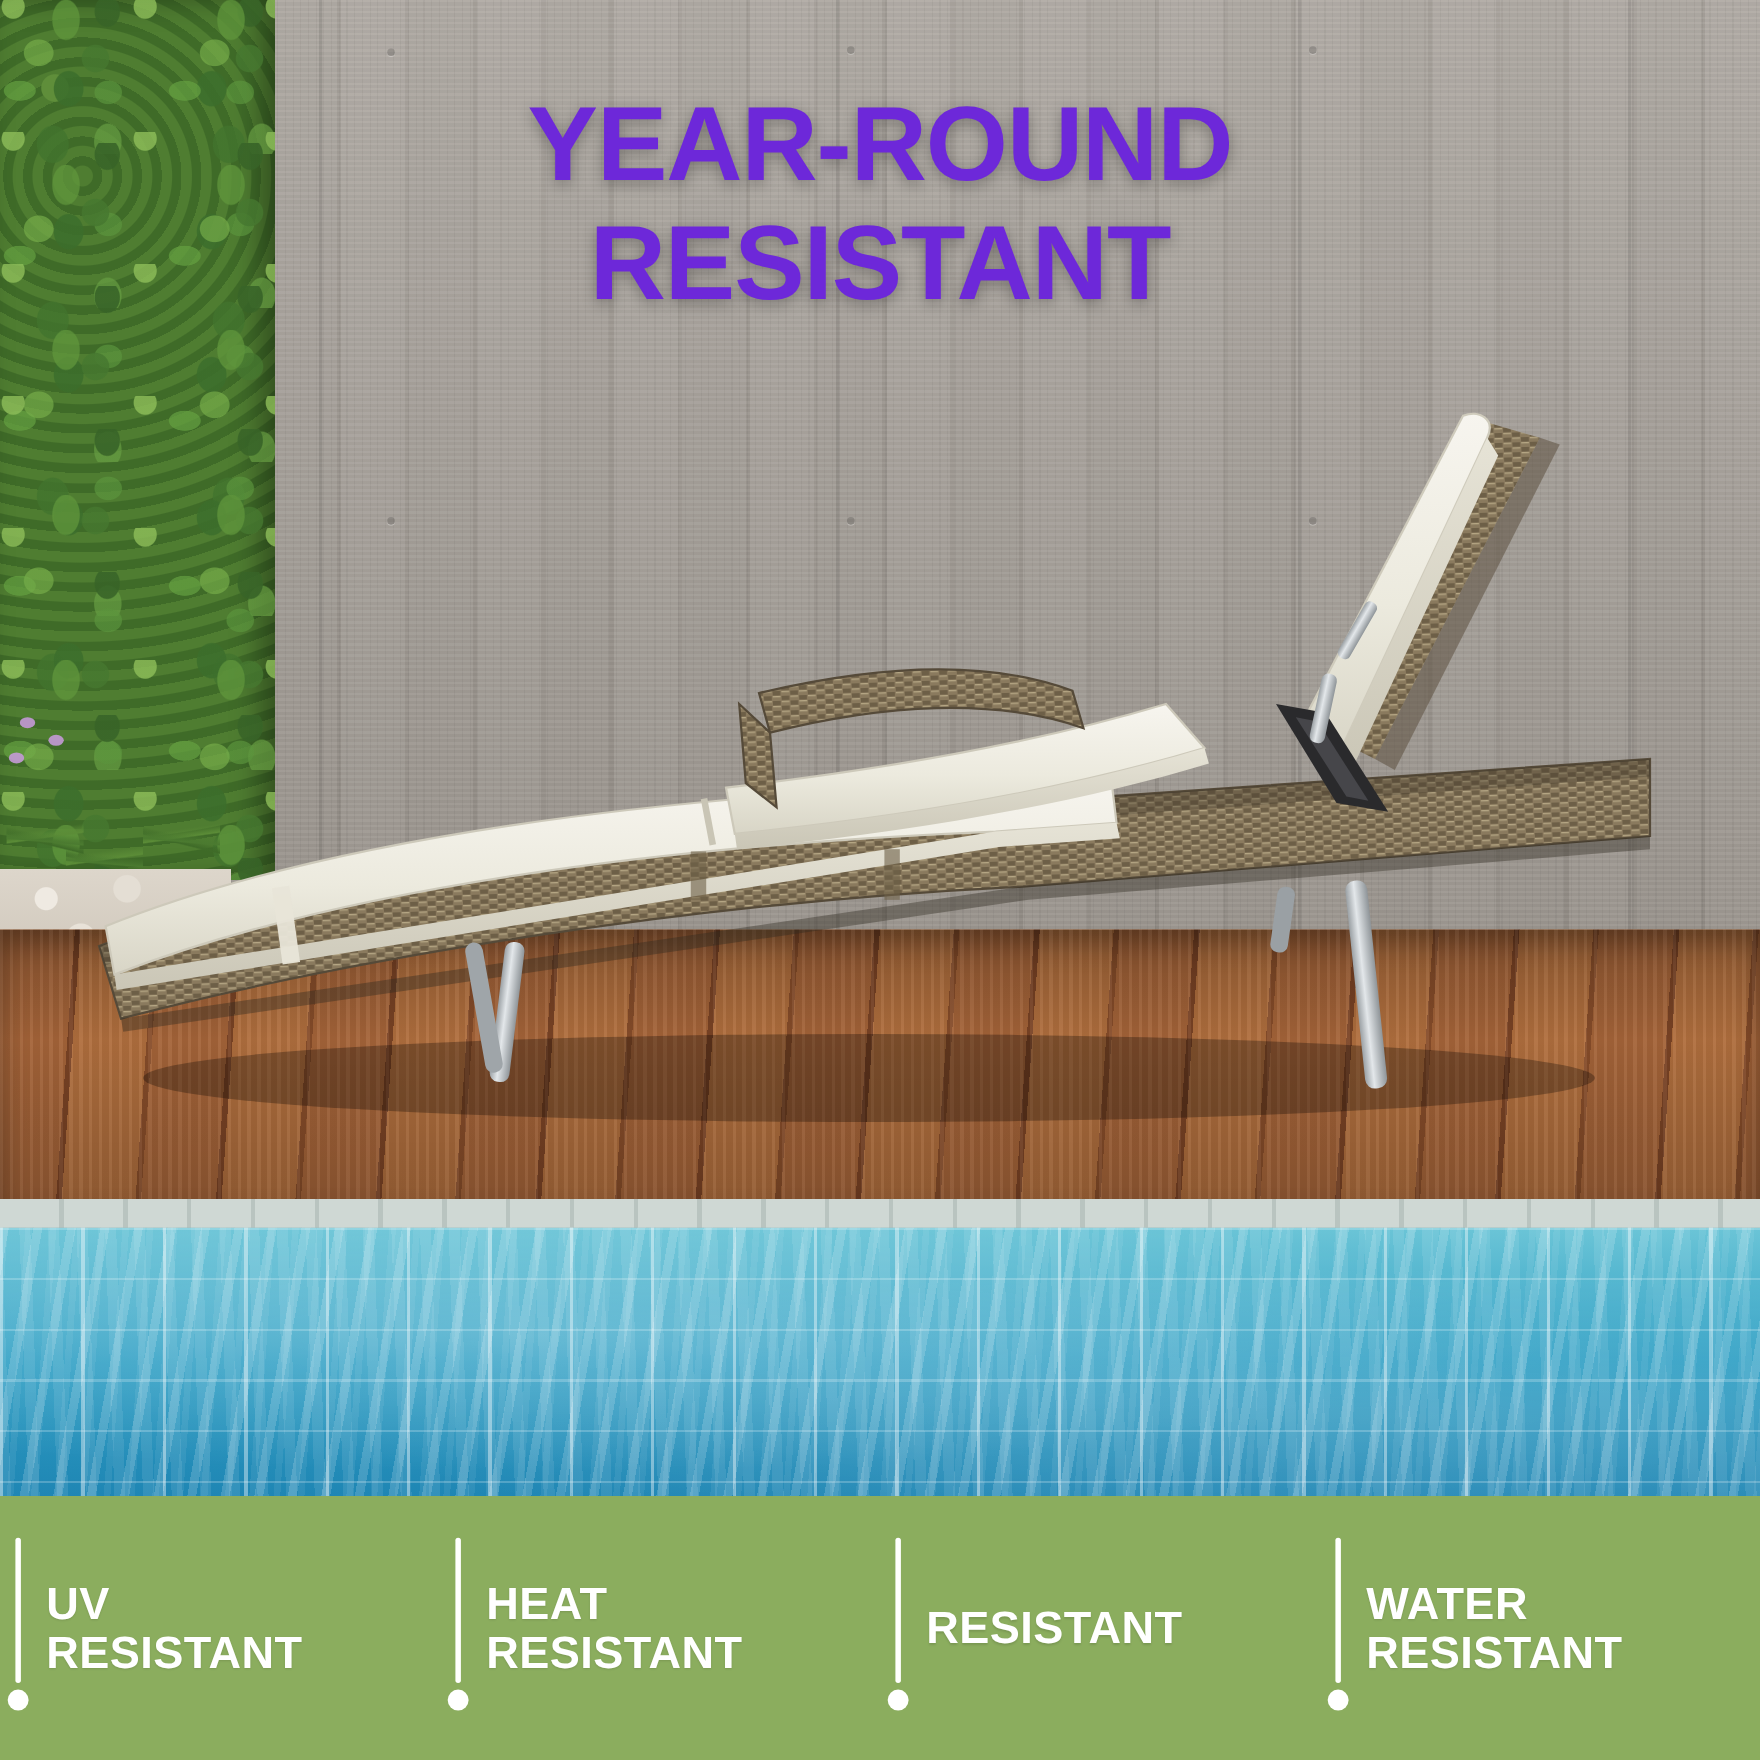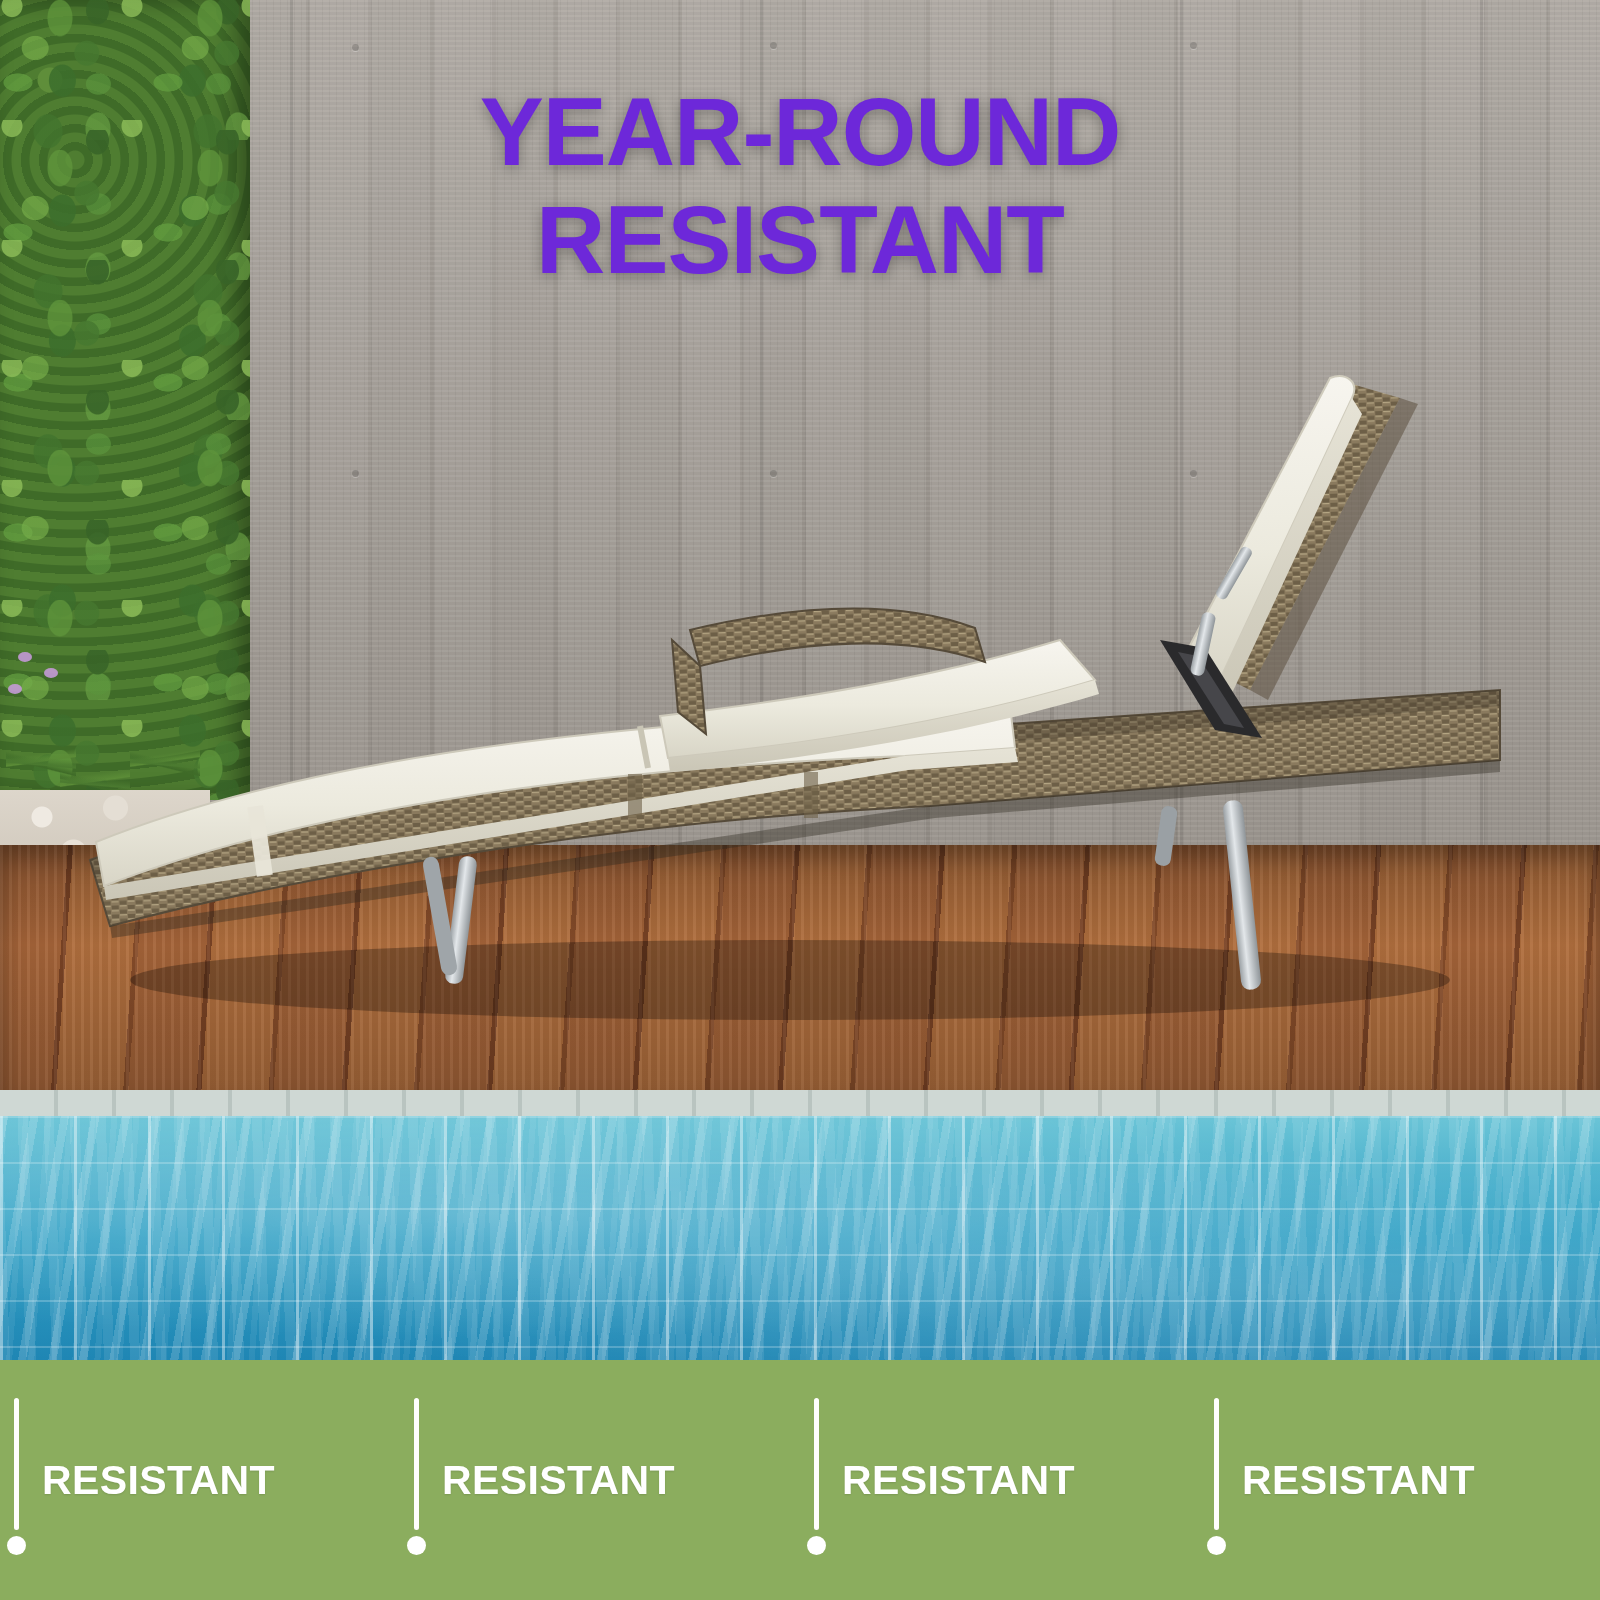--- a/index.html
+++ b/index.html
@@ -365,42 +365,45 @@
     <div class="pool-coping"></div>
     <div class="pool-shimmer"></div>
   </div>
 
   <div class="features">
 
     <div class="feature">
       <div class="divider"></div>
       <div class="dot"></div>
       <div class="ftext">
+        <div>UV</div>
+        <div>RESISTANT</div>
+      </div>
+    </div>
+
+    <div class="feature">
+      <div class="divider"></div>
+      <div class="dot"></div>
+      <div class="ftext">
+        <div>HEAT</div>
         <div>RESISTANT</div>
       </div>
     </div>
 
     <div class="feature">
       <div class="divider"></div>
       <div class="dot"></div>
       <div class="ftext">
         <div>RESISTANT</div>
       </div>
     </div>
 
     <div class="feature">
       <div class="divider"></div>
       <div class="dot"></div>
       <div class="ftext">
+        <div>WATER</div>
         <div>RESISTANT</div>
       </div>
     </div>
 
-    <div class="feature">
-      <div class="divider"></div>
-      <div class="dot"></div>
-      <div class="ftext">
-        <div>RESISTANT</div>
-      </div>
-    </div>
-
   </div>
 </div>
 
 </body></html>

